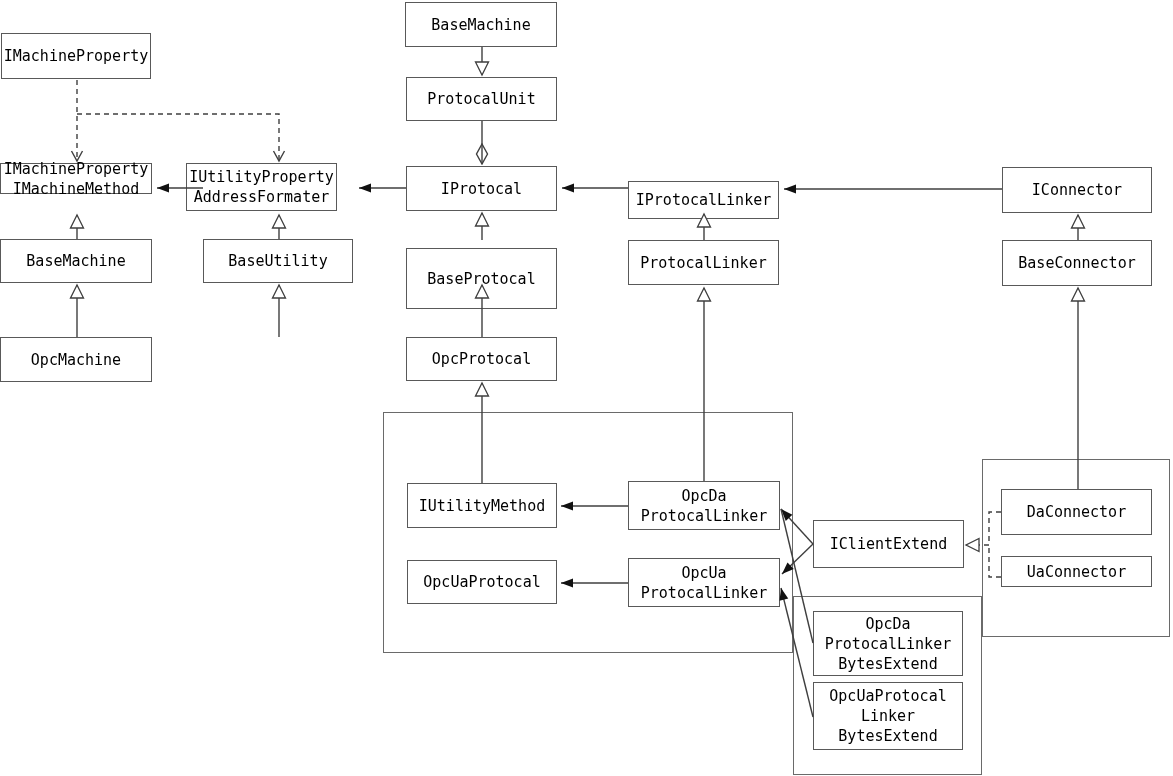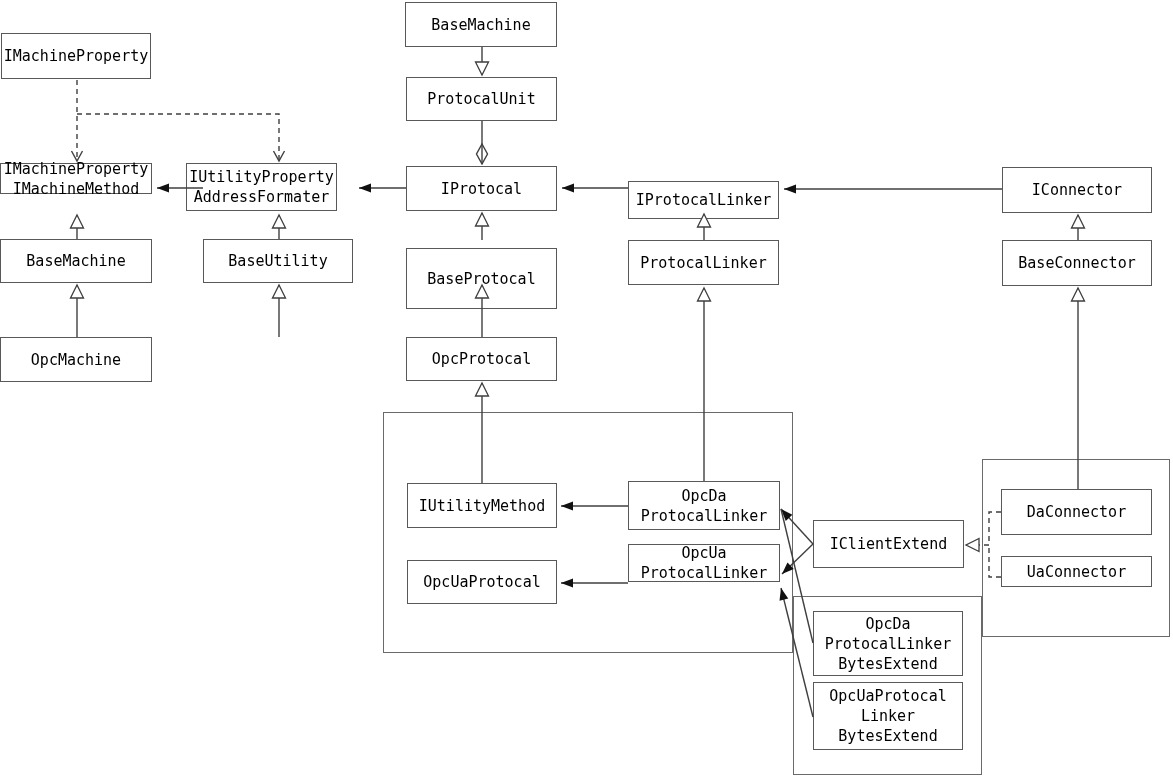--- a/index.html
+++ b/index.html
@@ -101,21 +101,21 @@
 
   <div class="node" style="left:407px;top:560px;width:150px;height:44px">
     <span>OpcUaProtocal</span>
   </div>
 
   <div class="node" style="left:628px;top:481px;width:152px;height:49px">
     <span>OpcDa</span>
     <span>ProtocalLinker</span>
   </div>
 
-  <div class="node" style="left:628px;top:544px;width:152px;height:38px">
+  <div class="node" style="left:628px;top:558px;width:152px;height:49px">
     <span>OpcUa</span>
     <span>ProtocalLinker</span>
   </div>
 
   <div class="node" style="left:813px;top:520px;width:151px;height:48px">
     <span>IClientExtend</span>
   </div>
 
   <div class="node" style="left:1001px;top:489px;width:151px;height:46px">
     <span>DaConnector</span>

